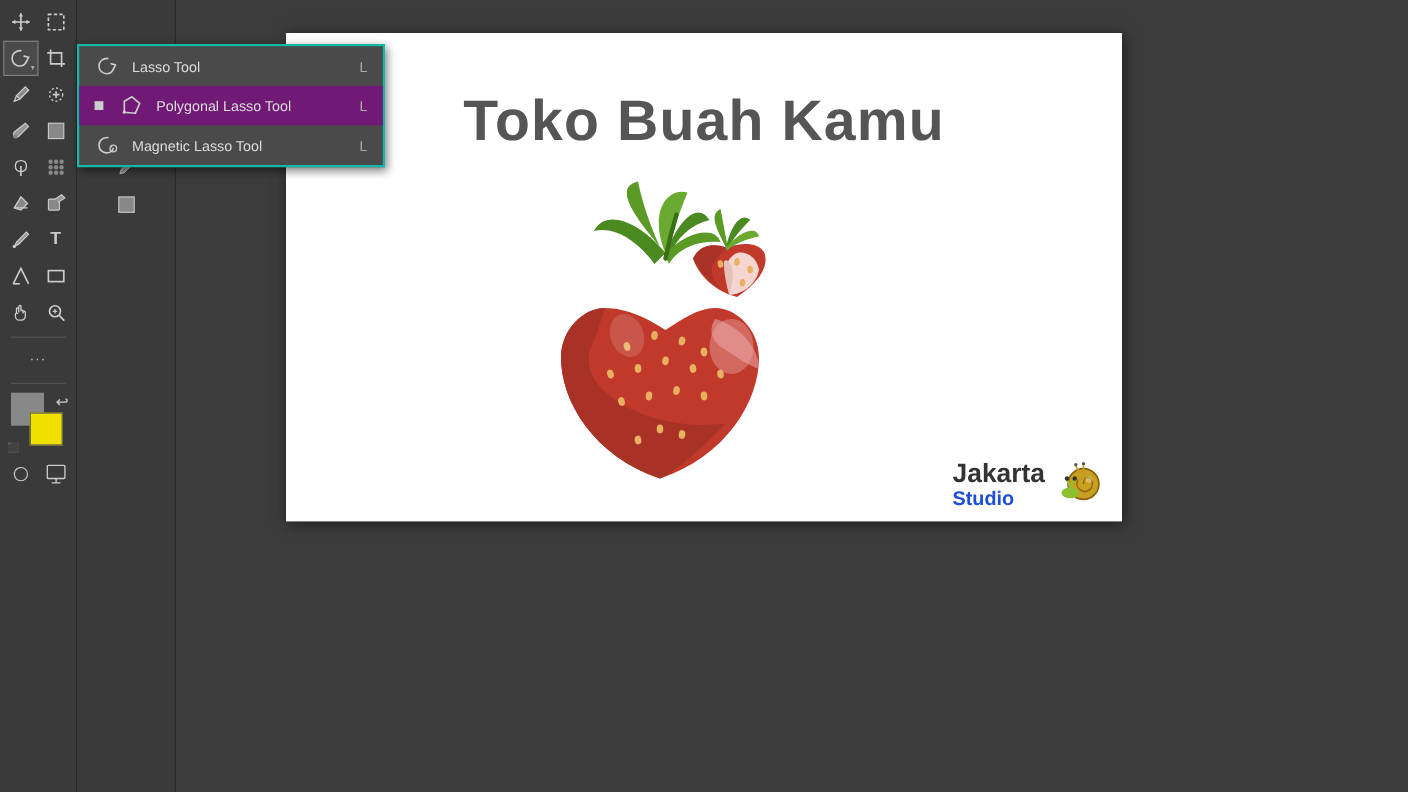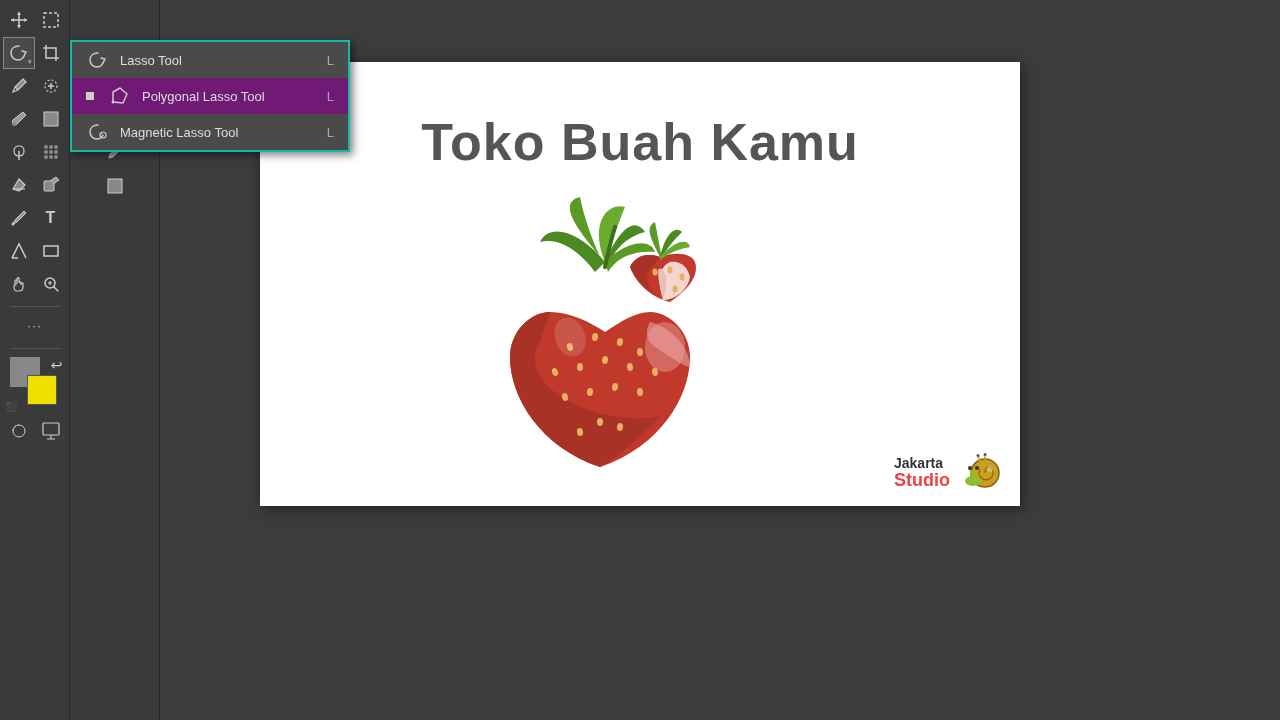--- a/index.html
+++ b/index.html
@@ -121,21 +121,20 @@
 
     .canvas-doc {
       width: 760px;
       height: 444px;
       background: white;
       box-shadow: 2px 2px 12px rgba(0,0,0,0.5);
       display: flex;
       flex-direction: column;
       align-items: center;
       position: relative;
-      margin-top: 32px;
     }
 
     .canvas-title {
       margin-top: 50px;
       font-size: 52px;
       font-weight: 900;
       color: #555;
       text-align: center;
       letter-spacing: 1px;
     }
@@ -529,22 +528,22 @@
             <path d="M200 140 C220 145 240 165 240 185 C235 185 220 175 205 165 C195 158 195 148 200 140 Z" fill="#e8a0a0" opacity="0.6"></path>
             <ellipse cx="215" cy="165" rx="20" ry="25" fill="#f0b0b0" opacity="0.4"></ellipse>
           </g>
 
           <ellipse cx="120" cy="155" rx="15" ry="20" fill="rgba(255,255,255,0.15)" transform="rotate(-20 120 155)"></ellipse>
         </svg>
       </div>
 
       <div class="watermark">
         <div>
-          <div style="font-size:14px;font-weight:900;color:#333;line-height:1.1;">Jakarta</div>
-          <div style="font-size:18px;font-weight:900;color:#ef4444;line-height:1.1;">Studio</div>
+          <div style="font-size:24px;font-weight:900;color:#333;line-height:1.1;">Jakarta</div>
+          <div style="font-size:18px;font-weight:900;color:#1d4ed8;line-height:1.1;">Studio</div>
         </div>
 
         <svg width="55" height="45" viewBox="0 0 55 45">
           <circle cx="30" cy="22" r="14" fill="#c8a020" stroke="#8a6010" stroke-width="1.5"></circle>
           <path d="M30 22 C30 14 38 14 38 22 C38 28 32 30 28 28 C24 26 23 22 25 18" fill="none" stroke="#8a6010" stroke-width="1.2"></path>
           <ellipse cx="18" cy="30" rx="8" ry="5" fill="#90c030"></ellipse>
           <path d="M18 25 L15 18" stroke="#90c030" stroke-width="2" stroke-linecap="round"></path>
           <path d="M18 25 L22 18" stroke="#90c030" stroke-width="2" stroke-linecap="round"></path>
           <circle cx="15" cy="17" r="2" fill="#333"></circle>
           <circle cx="22" cy="17" r="2" fill="#333"></circle>

